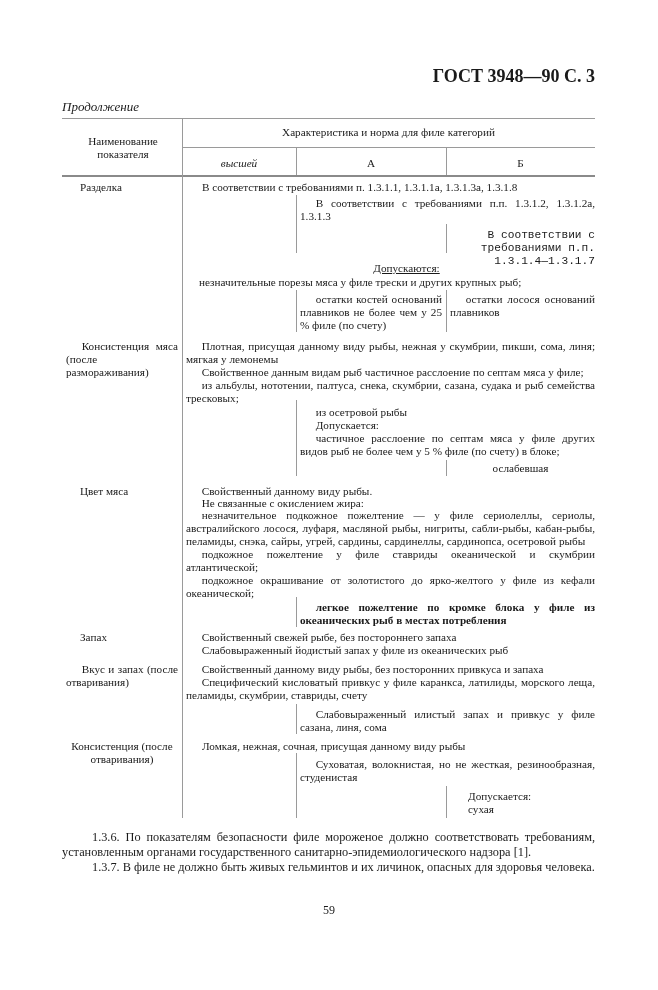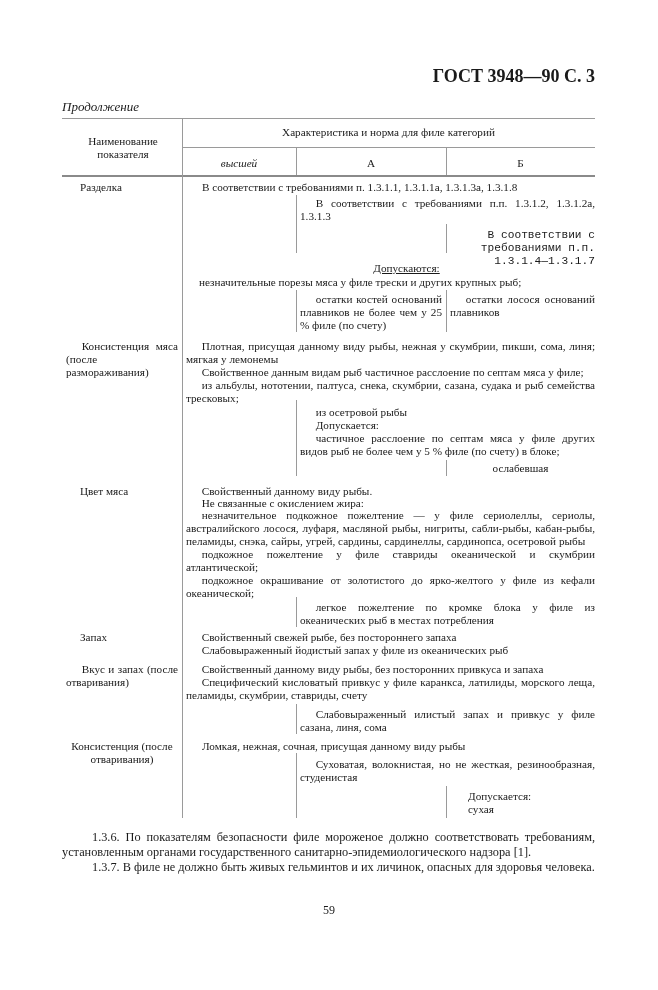--- a/index.html
+++ b/index.html
@@ -62,21 +62,21 @@
 <div class="vline" style="left:446px;top:460px;height:16px;"></div>
 <div class="abs c" style="left:446px;width:149px;top:462px;">ослабевшая</div>
 
 <div class="abs rowname" style="left:80px;top:485px;">Цвет мяса</div>
 <div class="abs ind" style="left:186px;width:409px;top:485px;">Свойственный данному виду рыбы.</div>
 <div class="abs ind" style="left:186px;width:409px;top:497px;">Не связанные с окислением жира:</div>
 <div class="abs j ind" style="left:186px;width:409px;top:509px;">незначительное подкожное пожелтение — у филе сериолеллы, сериолы, австралийского лосося, луфаря, масляной рыбы, нигриты, сабли-рыбы, кабан-рыбы, пеламиды, снэка, сайры, угрей, сардины, сардинеллы, сардинопса, осетровой рыбы</div>
 <div class="abs j ind" style="left:186px;width:409px;top:548px;">подкожное пожелтение у филе ставриды океанической и скумбрии атлантической;</div>
 <div class="abs j ind" style="left:186px;width:409px;top:574px;">подкожное окрашивание от золотистого до ярко-желтого у филе из кефали океанической;</div>
 <div class="vline" style="left:296px;top:597px;height:30px;"></div>
-<div class="abs j ind" style="left:300px;width:295px;top:601px;">легкое пожелтение по кромке блока у филе из океанических рыб в местах потребления</div>
+<div class="abs j ind" style="left:300px;width:295px;top:601px;font-weight:bold;">легкое пожелтение по кромке блока у филе из океанических рыб в местах потребления</div>
 
 <div class="abs rowname" style="left:80px;top:631px;">Запах</div>
 <div class="abs ind" style="left:186px;width:409px;top:631px;">Свойственный свежей рыбе, без постороннего запаха</div>
 <div class="abs ind" style="left:186px;width:409px;top:644px;">Слабовыраженный йодистый запах у филе из океанических рыб</div>
 
 <div class="abs j ind" style="left:66px;width:112px;top:663px;">Вкус и запах (после отваривания)</div>
 <div class="abs ind" style="left:186px;width:409px;top:663px;">Свойственный данному виду рыбы, без посторонних привкуса и запаха</div>
 <div class="abs j ind" style="left:186px;width:409px;top:676px;">Специфический кисловатый привкус у филе каранкса, латилиды, морского леща, пеламиды, скумбрии, ставриды, счету</div>
 <div class="vline" style="left:296px;top:704px;height:30px;"></div>
 <div class="abs j ind" style="left:300px;width:295px;top:708px;">Слабовыраженный илистый запах и привкус у филе сазана, линя, сома</div>

